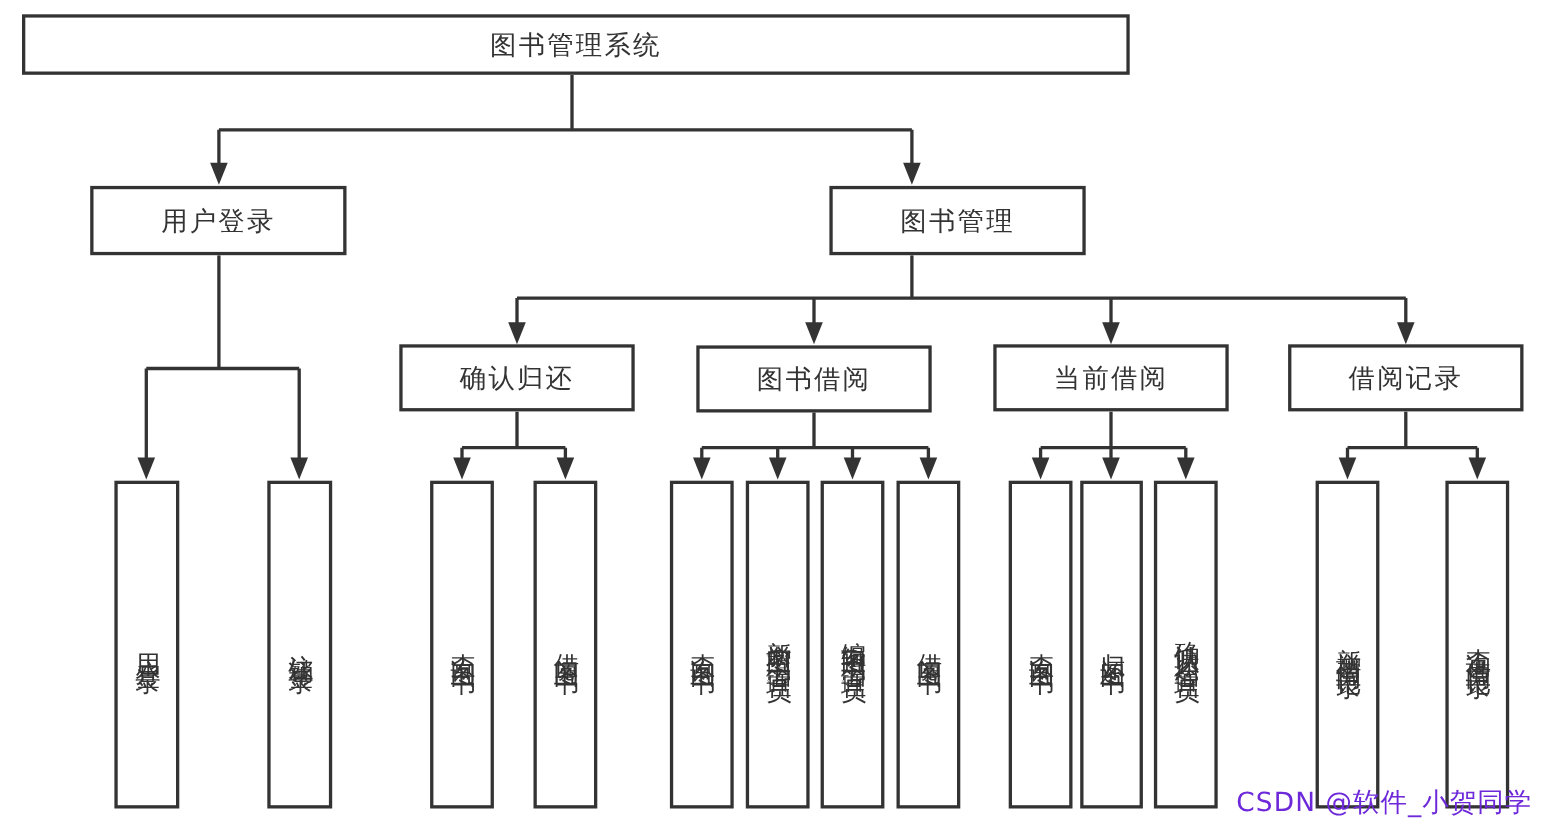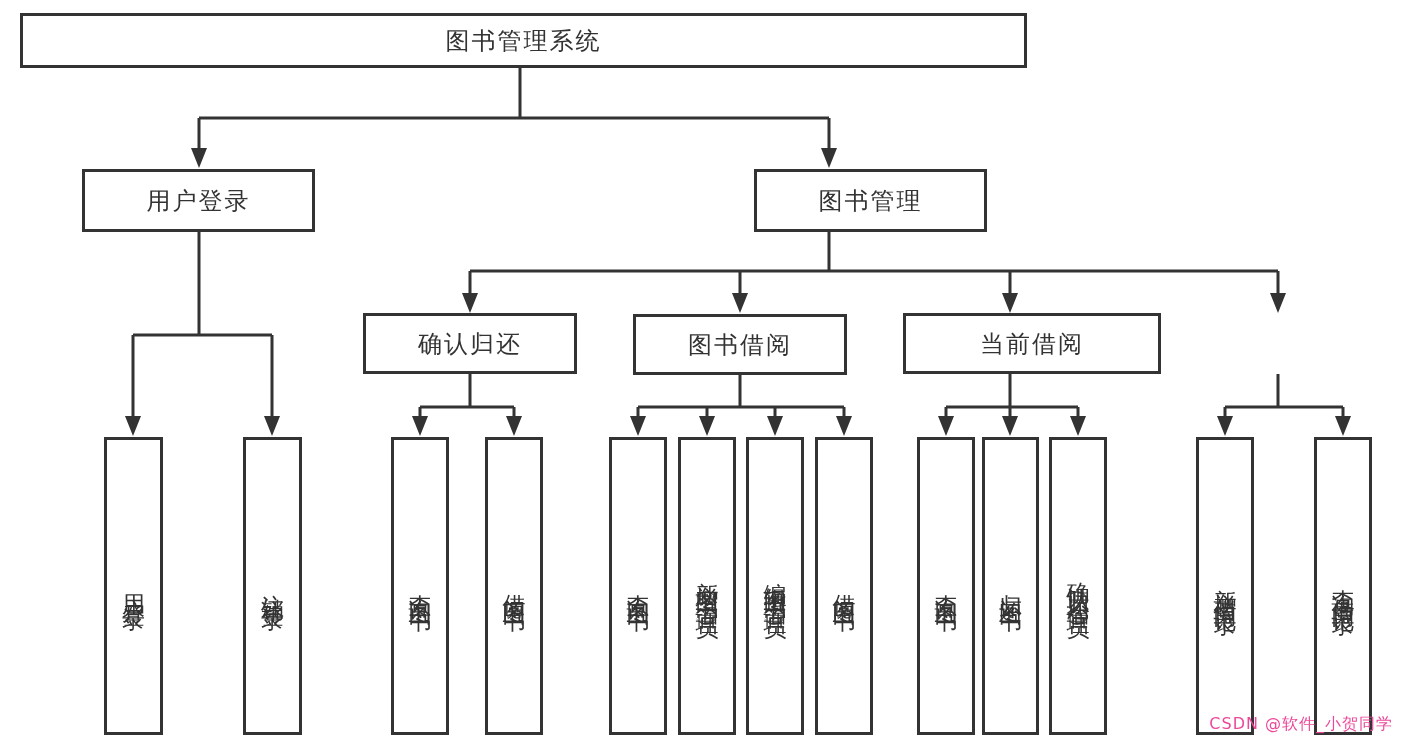--- a/index.html
+++ b/index.html
@@ -14,22 +14,22 @@
   }
   .leaf{
     position:absolute;z-index:1;box-sizing:border-box;
     top:437px;height:298px;
     border:3px solid #333333;background:#ffffff;color:#333333;
     writing-mode:vertical-rl;text-orientation:mixed;
     display:flex;align-items:center;justify-content:center;
     font-size:23px;letter-spacing:5px;line-height:1;
   }
   .watermark{
-    position:absolute;z-index:2;right:12px;bottom:12px;
-    font-size:16px;letter-spacing:1px;color:#ec4899;
+    position:absolute;z-index:2;right:12px;bottom:2px;
+    font-size:24px;letter-spacing:1px;color:#6d28d9;
   }
 </style>
 </head>
 <body>
 
 <div class="canvas">
 
   <svg class="connectors" width="1405" height="747" viewBox="0 0 1405 747">
     <g stroke="#333333" stroke-width="3" fill="none">
 
@@ -70,21 +70,22 @@
     </g>
   </svg>
 
   <div class="node" style="left:20px;top:13px;width:1007px;height:55px;">图书管理系统</div>
 
   <div class="node" style="left:82px;top:169px;width:233px;height:63px;">用户登录</div>
   <div class="node" style="left:712px;top:169px;width:233px;height:63px;margin-left:42px;">图书管理</div>
 
   <div class="node" style="left:363px;top:313px;width:214px;height:61px;">确认归还</div>
   <div class="node" style="left:633px;top:314px;width:214px;height:61px;">图书借阅</div>
-  <div class="node" style="left:903px;top:313px;width:258px;height:61px;">当前借阅</div>
+  <div class="node" style="left:903px;top:313px;width:214px;height:61px;">当前借阅</div>
+  <div class="node" style="left:1171px;top:313px;width:214px;height:61px;">借阅记录</div>
 
   <div class="leaf" style="left:104px;width:59px;">用户登录</div>
   <div class="leaf" style="left:243px;width:59px;">注销登录</div>
 
   <div class="leaf" style="left:391px;width:58px;">查询图书</div>
   <div class="leaf" style="left:485px;width:58px;">借阅图书</div>
 
   <div class="leaf" style="left:609px;width:58px;">查询图书</div>
   <div class="leaf" style="left:678px;width:58px;">新增图书（管理员）</div>
   <div class="leaf" style="left:746px;width:58px;">编辑图书（管理员）</div>

